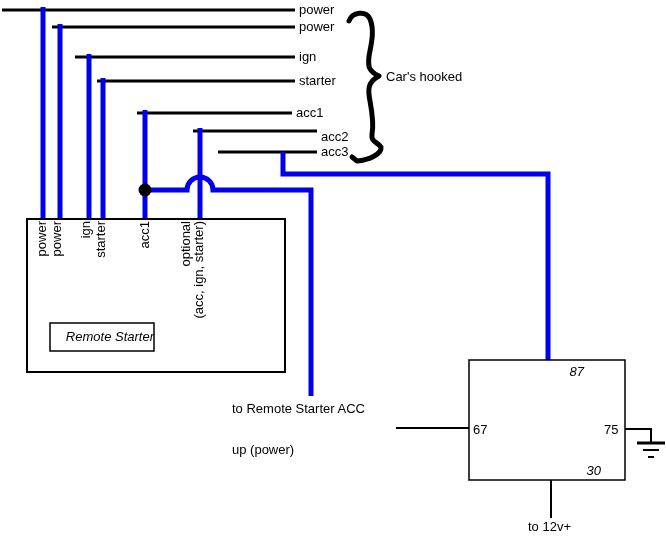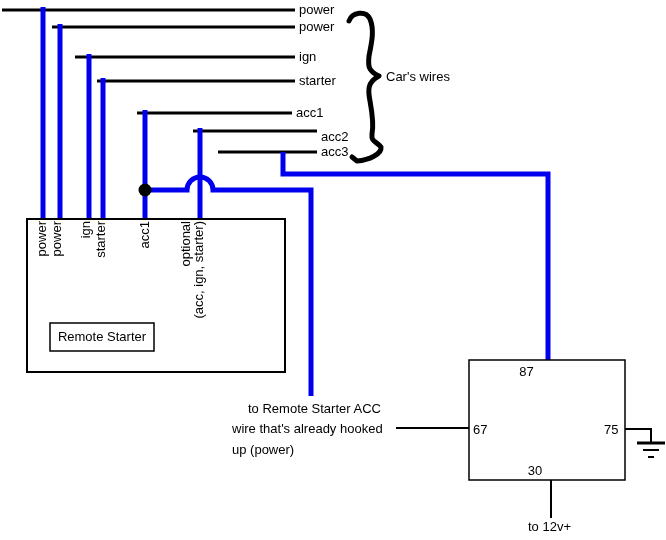--- a/index.html
+++ b/index.html
@@ -38,21 +38,21 @@
   }
   .vlbl {
     position: absolute;
     font-size: 13px;
     line-height: 15px;
     color: var(--text);
     white-space: nowrap;
     writing-mode: vertical-rl;
     transform: rotate(180deg);
   }
-  .ctr { text-align: center; }
+  .ctr { text-align: right; font-style: italic; }
 </style>
 </head>
 <body>
 
 <div class="canvas">
 
   <svg class="layer" width="666" height="540" viewBox="0 0 666 540">
 
     <path class="wblack" d="M2 10 H295"></path>
     <path class="wblack" d="M52 27 H295"></path>
@@ -91,36 +91,35 @@
   </svg>
 
   <span class="lbl" style="left:299px; top:2px">power</span>
   <span class="lbl" style="left:299px; top:19px">power</span>
   <span class="lbl" style="left:299px; top:49px">ign</span>
   <span class="lbl" style="left:299px; top:73px">starter</span>
   <span class="lbl" style="left:296px; top:105px">acc1</span>
   <span class="lbl" style="left:321px; top:129px">acc2</span>
   <span class="lbl" style="left:321px; top:144px">acc3</span>
 
-  <span class="lbl" style="left:386px; top:69px">Car's wires</span>
+  <span class="lbl" style="left:386px; top:69px">Car's hooked</span>
 
   <span class="vlbl" style="left:34px; top:221px">power</span>
   <span class="vlbl" style="left:49px; top:221px">power</span>
   <span class="vlbl" style="left:78px; top:221px">ign</span>
   <span class="vlbl" style="left:93px; top:221px">starter</span>
   <span class="vlbl" style="left:137px; top:221px">acc1</span>
   <span class="vlbl" style="left:178px; top:221px">optional</span>
   <span class="vlbl" style="left:191px; top:221px">(acc, ign, starter)</span>
 
   <div class="lbl ctr" style="left:50px; top:329px; width:104px">Remote Starter</div>
 
-  <div class="lbl ctr" style="left:455px; top:364px; width:143px">87</div>
+  <div class="lbl ctr" style="left:441px; top:364px; width:143px">87</div>
   <span class="lbl" style="left:473px; top:422px">67</span>
   <span class="lbl" style="left:604px; top:422px">75</span>
   <div class="lbl ctr" style="left:469px; top:463px; width:132px">30</div>
 
-  <span class="lbl" style="left:248px; top:401px">to Remote Starter ACC</span>
-  <span class="lbl" style="left:232px; top:421px">wire that's already hooked</span>
+  <span class="lbl" style="left:232px; top:401px">to Remote Starter ACC</span>
   <span class="lbl" style="left:232px; top:442px">up (power)</span>
 
   <span class="lbl" style="left:528px; top:519px">to 12v+</span>
 
 </div>
 
 </body></html>

